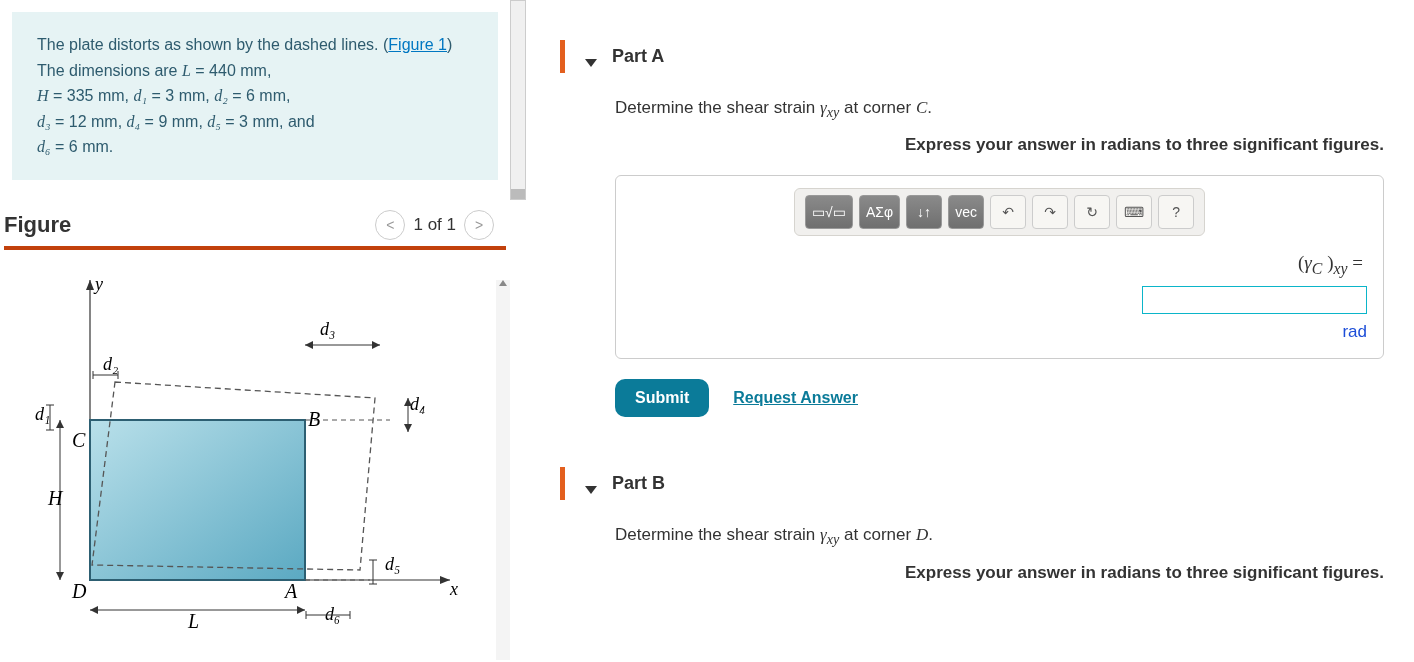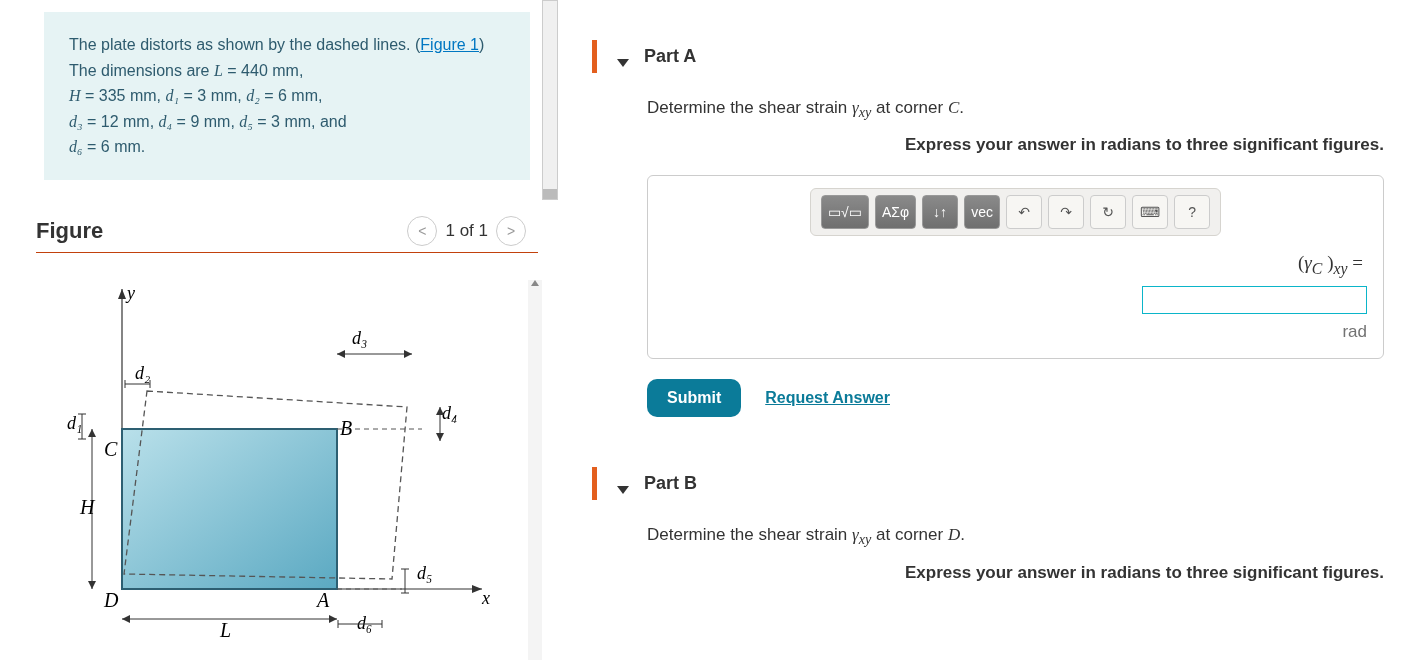--- a/index.html
+++ b/index.html
@@ -9,21 +9,20 @@
     color: #333;
     width: 1414px;
     height: 662px;
     overflow: hidden;
     position: relative;
     background: #fff;
   }
   .layout {
     display: flex;
     height: 100%;
-    padding-left: 32px;
   }
   .left-col {
     width: 510px;
     padding: 0;
     overflow-y: auto;
     position: relative;
   }
   .divider-col {
     width: 20px;
     background: #fff;
@@ -56,22 +55,22 @@
     margin: 12px 12px 0 12px;
     color: #2e5b6e;
     line-height: 1.6;
   }
   .problem-box a { color: #0077c2; text-decoration: underline; }
   .fig-header {
     display: flex;
     align-items: center;
     justify-content: space-between;
     padding: 30px 12px 6px 0px;
-    border-bottom: 1px solid #c2410c;
-    margin: 6px 4px;
+    border-bottom: 4px solid #c2410c;
+    margin: 0 4px;
   }
   .fig-header h2 {
     font-size: 22px;
     font-weight: bold;
     color: #333;
   }
   .fig-nav {
     display: flex;
     align-items: center;
     gap: 8px;
@@ -164,21 +163,21 @@
   .answer-input {
     flex: 1;
     height: 38px;
     border: 1px solid #0bb5c9;
     outline: none;
     padding: 4px 8px;
     font-size: 16px;
   }
   .unit {
     font-size: 17px;
-    color: #737373;
+    color: #1d4ed8;
     margin-left: 35px;
   }
   .btn-row { display: flex; align-items: center; gap: 24px; }
   .submit-btn {
     background: #0b7b99;
     color: #fff;
     border: none;
     padding: 10px 20px;
     font-size: 16px;
     font-weight: bold;

